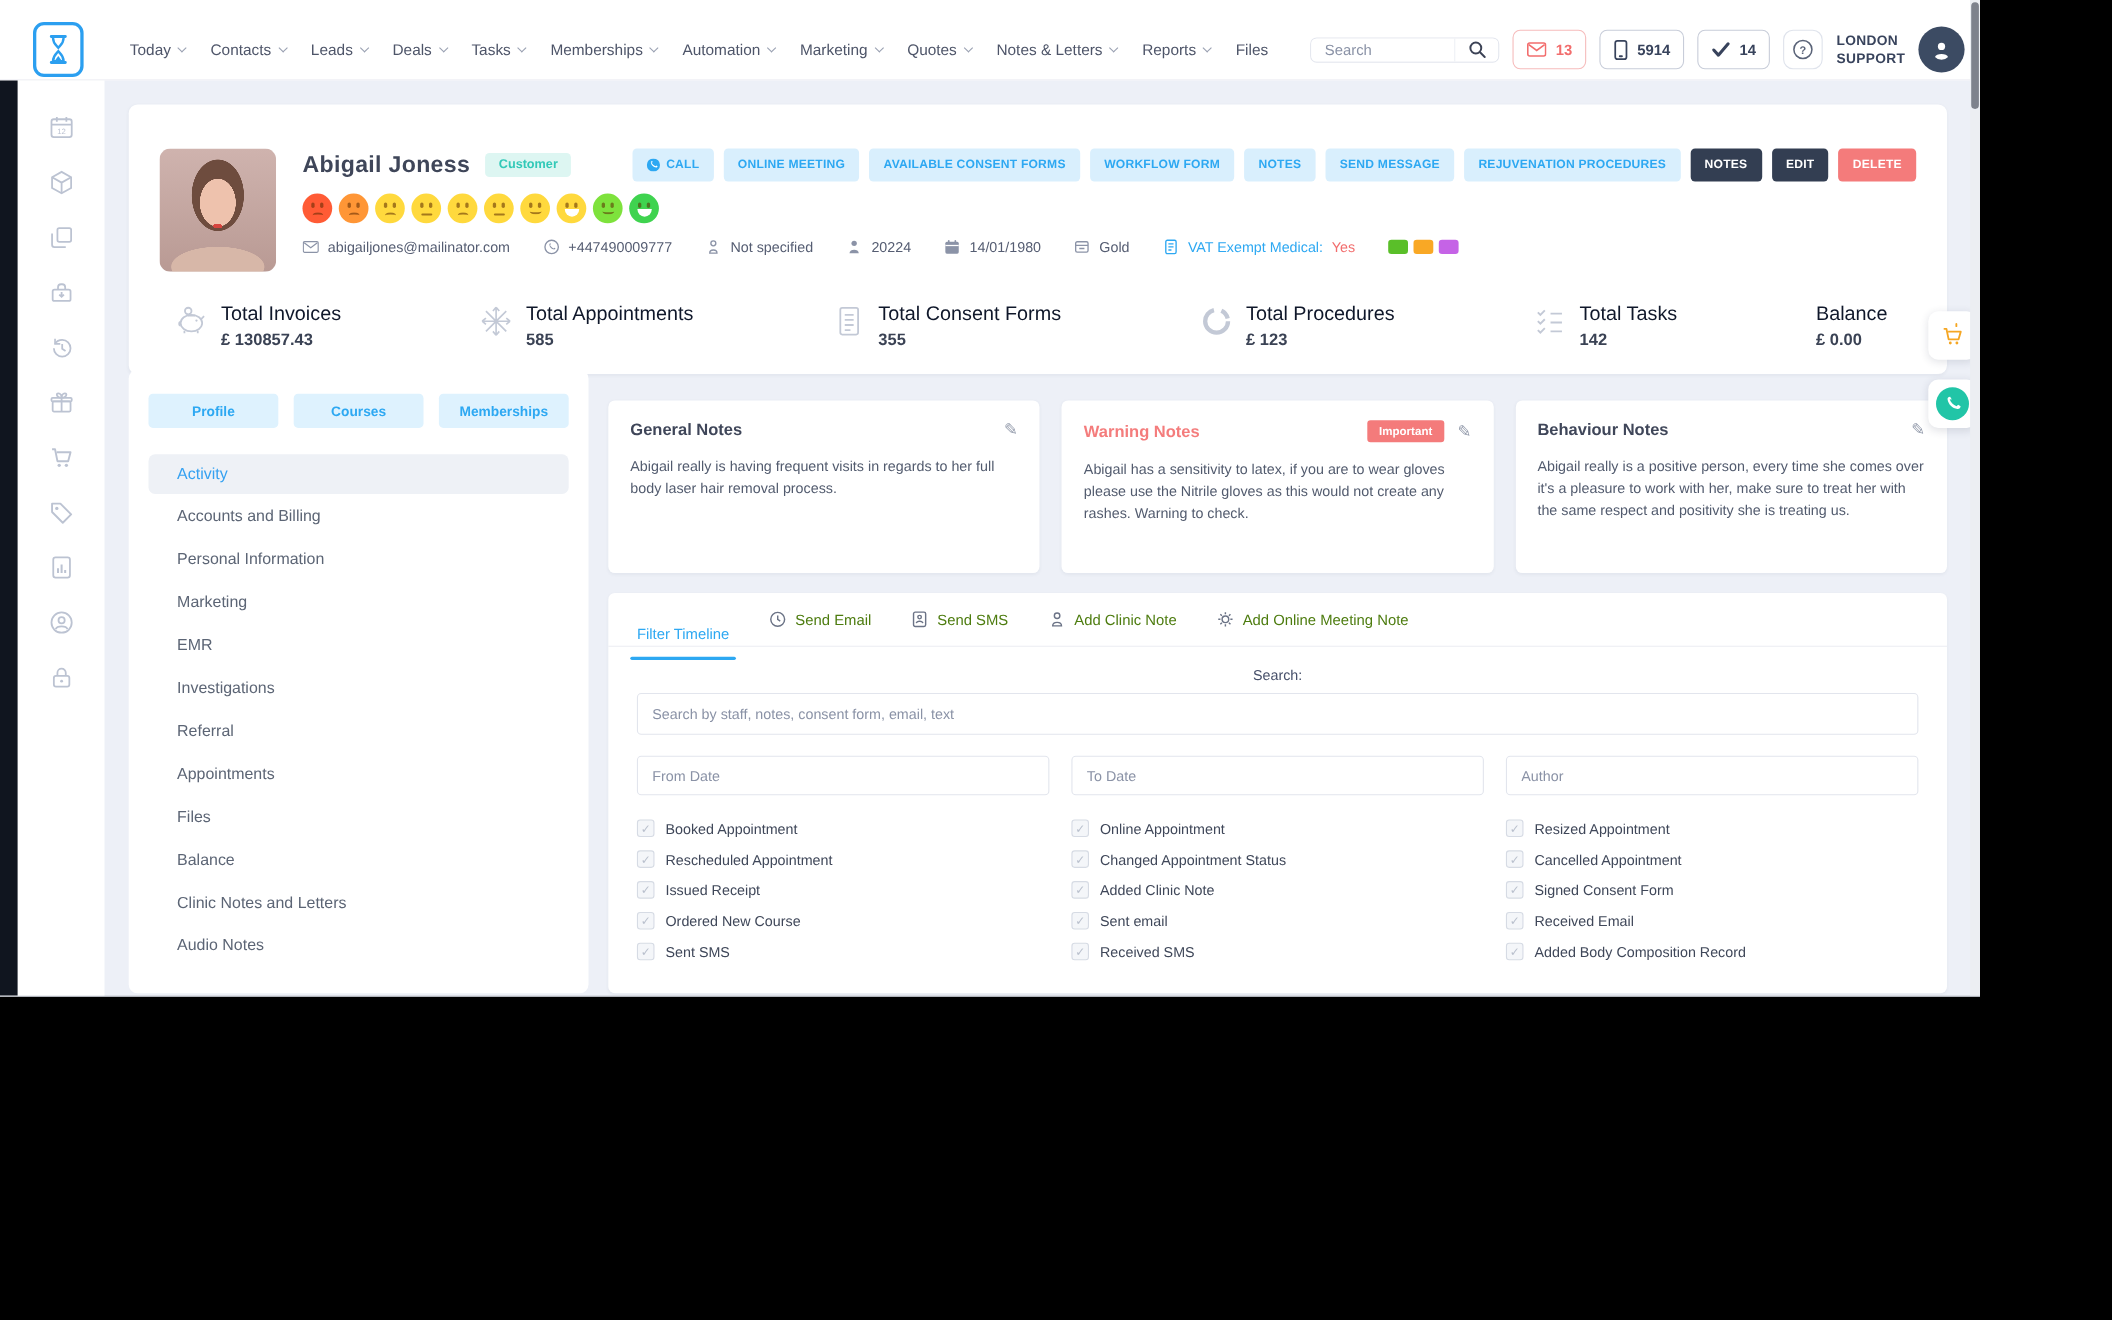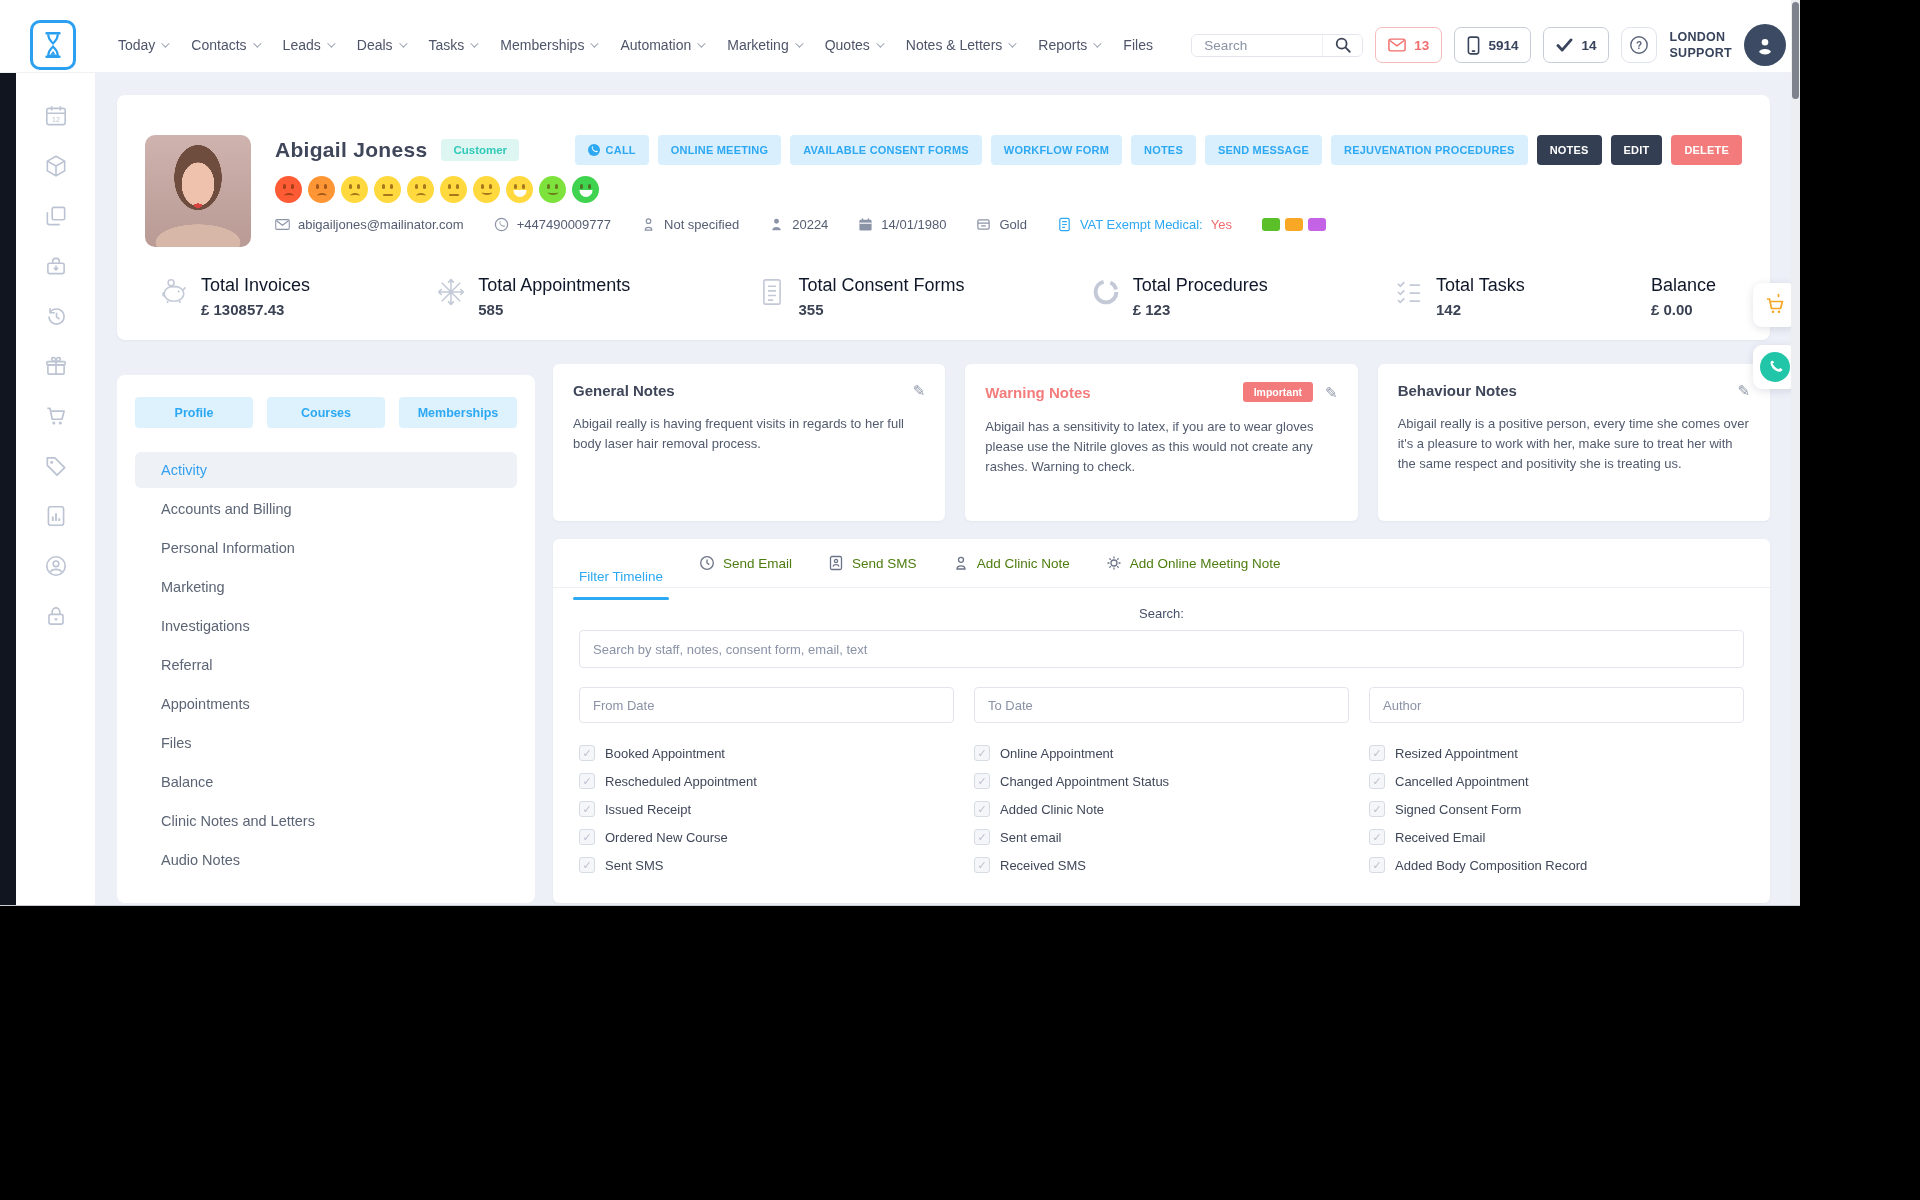--- a/index.html
+++ b/index.html
@@ -507,20 +507,21 @@
           <div class="lp-tabs">
             <button class="lp-tab">Profile</button>
             <button class="lp-tab">Courses</button>
             <button class="lp-tab">Memberships</button>
           </div>
           <nav class="lp-menu">
             <div class="lp-item active">Activity</div>
             <div class="lp-item">Accounts and Billing</div>
             <div class="lp-item">Personal Information</div>
             <div class="lp-item">Marketing</div>
+            <div class="lp-item">EMR</div>
             <div class="lp-item">Investigations</div>
             <div class="lp-item">Referral</div>
             <div class="lp-item">Appointments</div>
             <div class="lp-item">Files</div>
             <div class="lp-item">Balance</div>
             <div class="lp-item">Clinic Notes and Letters</div>
             <div class="lp-item">Audio Notes</div>
           </nav>
         </aside>
 

